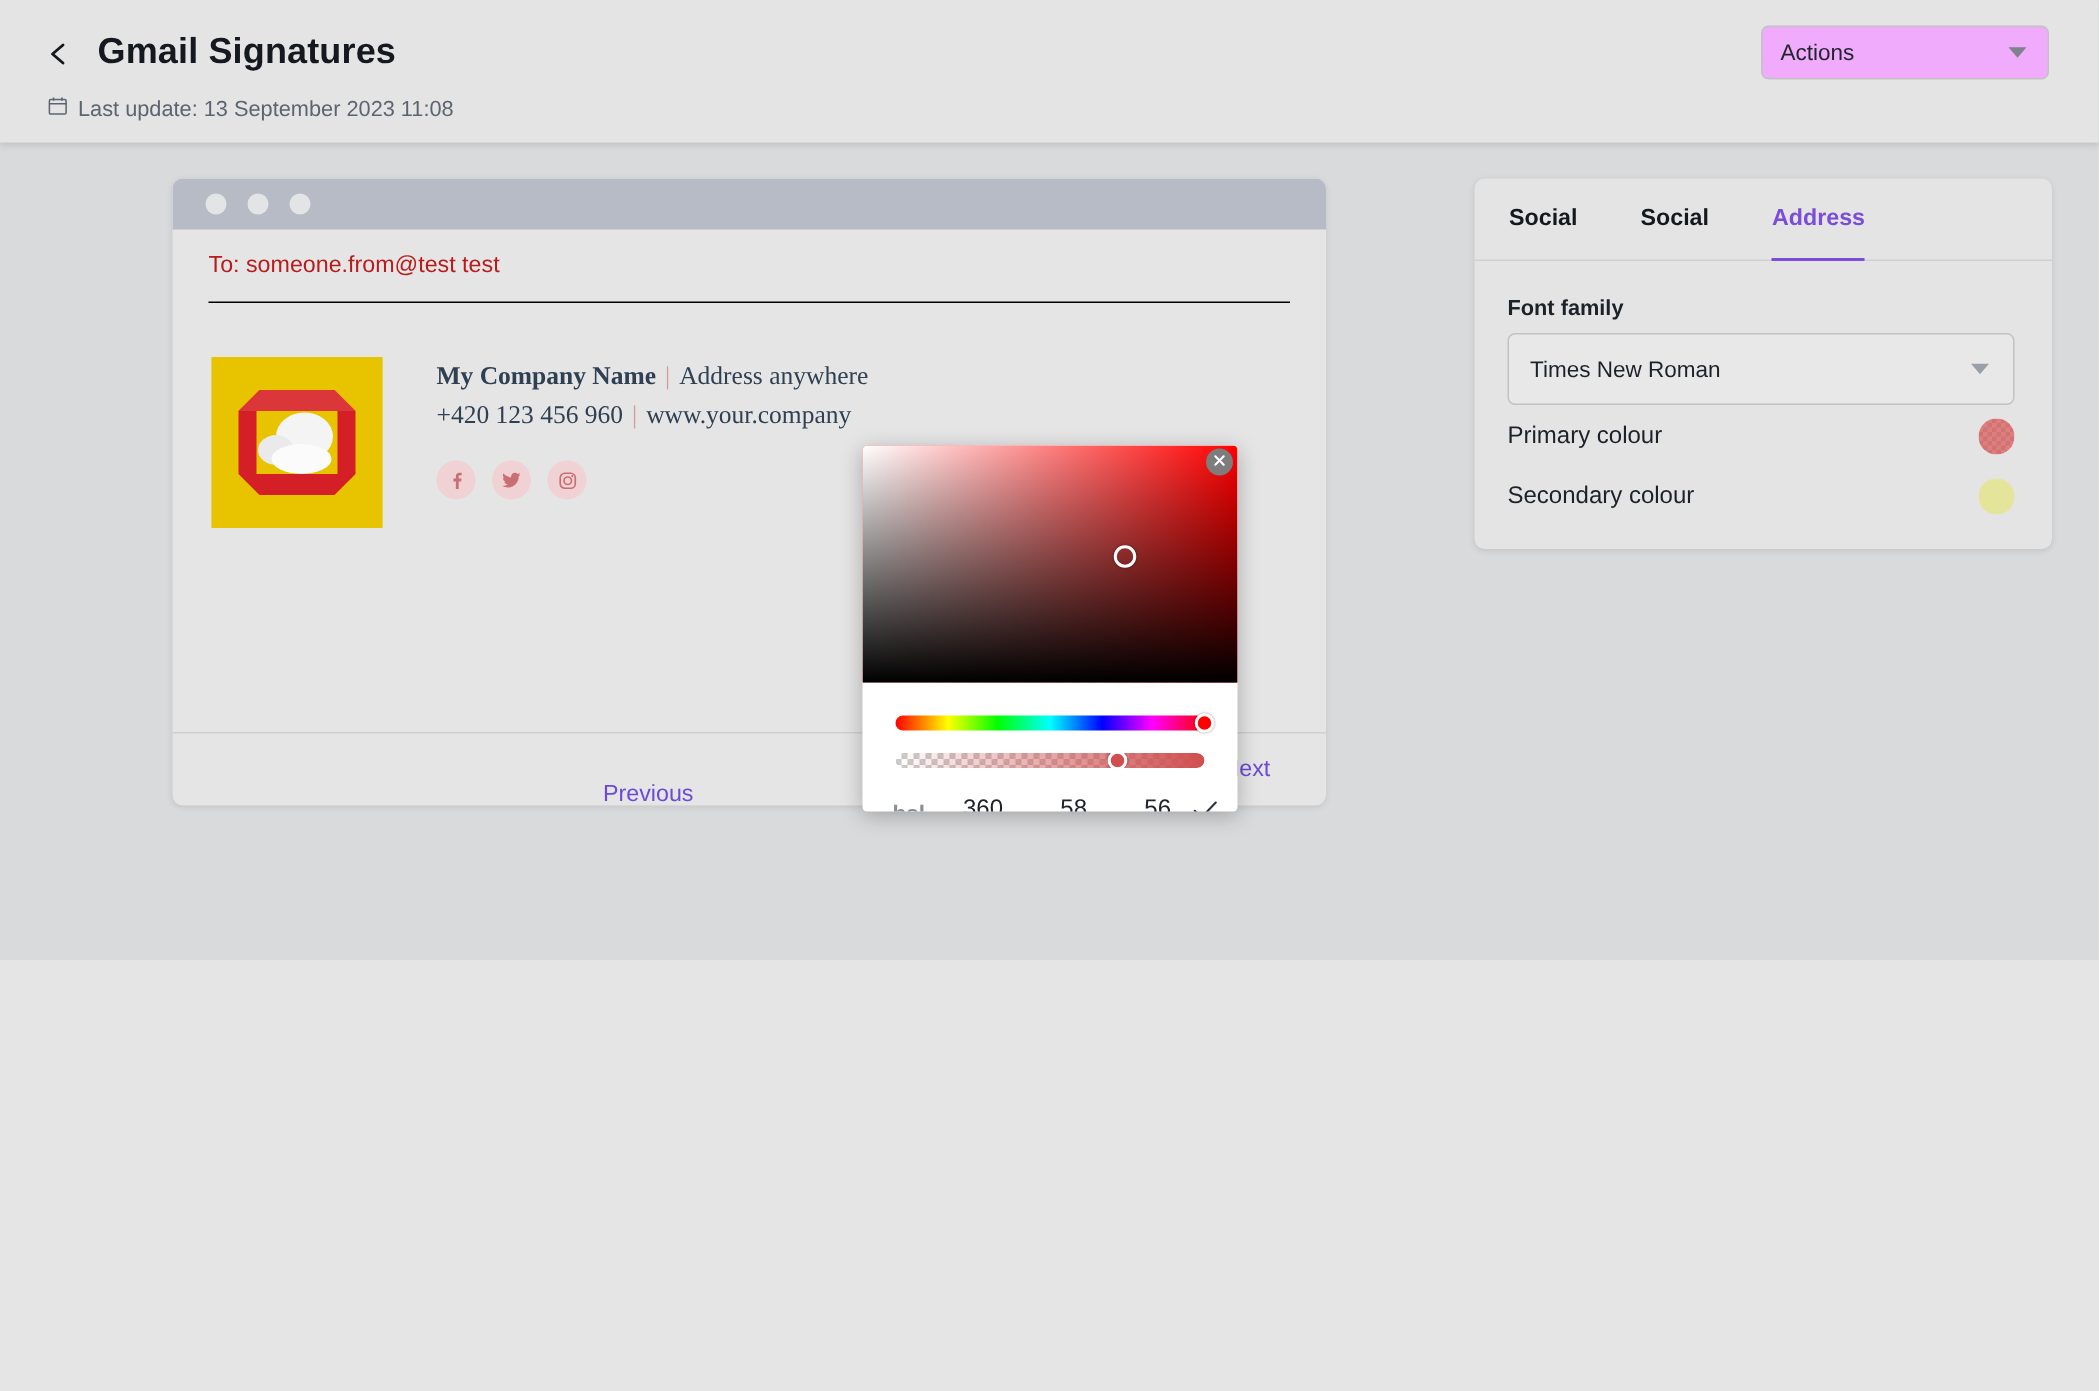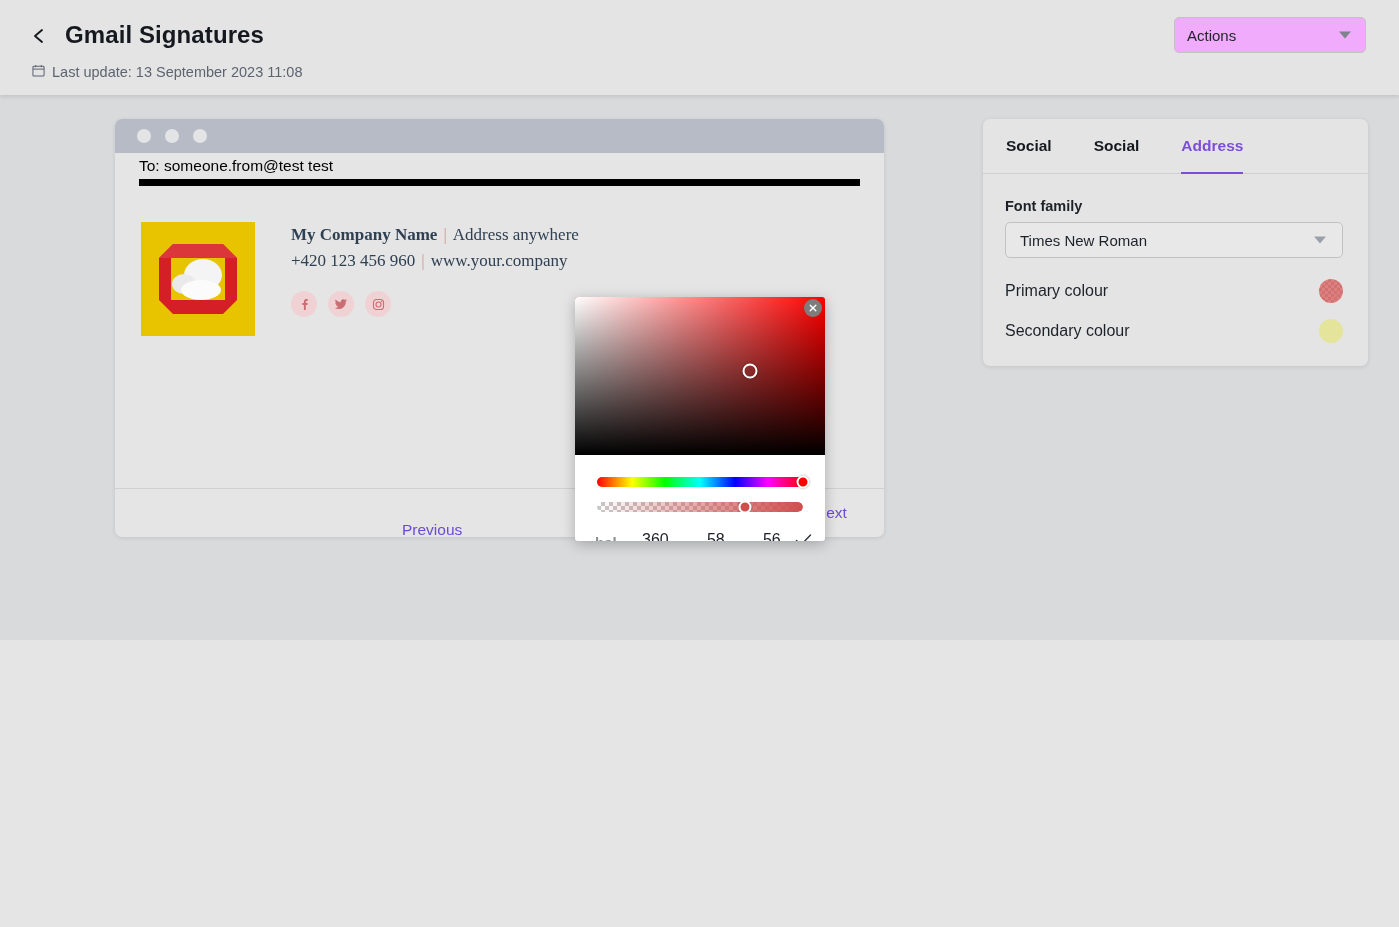--- a/index.html
+++ b/index.html
@@ -82,24 +82,24 @@
     background: #b7bbc5;
     display: flex; align-items: center;
     padding-left: 22px; gap: 14px;
   }
   .mock-dot {
     width: 14px; height: 14px; border-radius: 50%;
     background: #e3e4e6;
   }
   .mail-fields { padding: 0 24px; }
   .mail-row {
-    height: 33px;
-    display: flex; align-items: center;
-    border-bottom: 7px solid #000000;
-    font-size: 15.5px; color: #000000;
+    height: 49px;
+    display: flex; align-items: center;
+    border-bottom: 1px solid #000000;
+    font-size: 15.5px; color: #b91c1c;
   }
   .signature-block {
     display: flex;
     padding: 36px 24px 0 26px;
   }
   .logo-box {
     width: 114px; height: 114px;
     background: #e8c400;
     flex: 0 0 114px;
     position: relative;
@@ -170,21 +170,21 @@
     content: ""; position: absolute;
     left: 0; right: 0; bottom: 0; height: 2px;
     background: #7c4dd8;
   }
   .field-label {
     position: absolute; left: 1005px; top: 198px;
     font-size: 14.5px; font-weight: bold; color: #1d2229;
   }
   .font-select {
     position: absolute; left: 1005px; top: 222px;
-    width: 338px; height: 36px;
+    width: 338px; height: 48px;
     background: #e8e8e8;
     border: 1px solid #c2c2c2;
     border-radius: 5px;
     display: flex; align-items: center;
     padding-left: 14px;
     font-size: 15px; color: #1d2229;
     cursor: pointer;
   }
   .font-select .caret {
     position: absolute; right: 16px; top: 50%;

